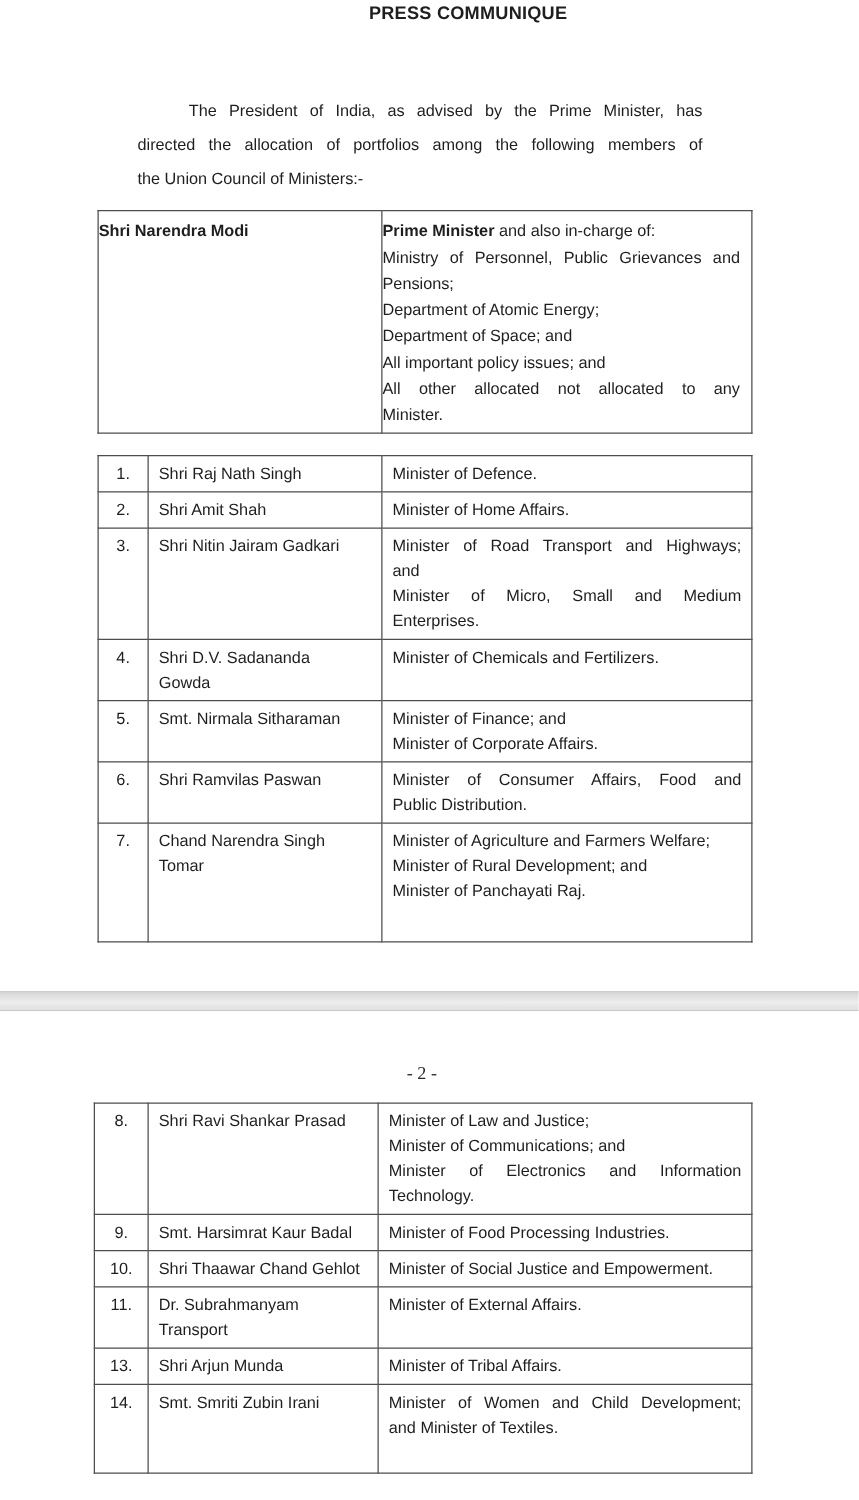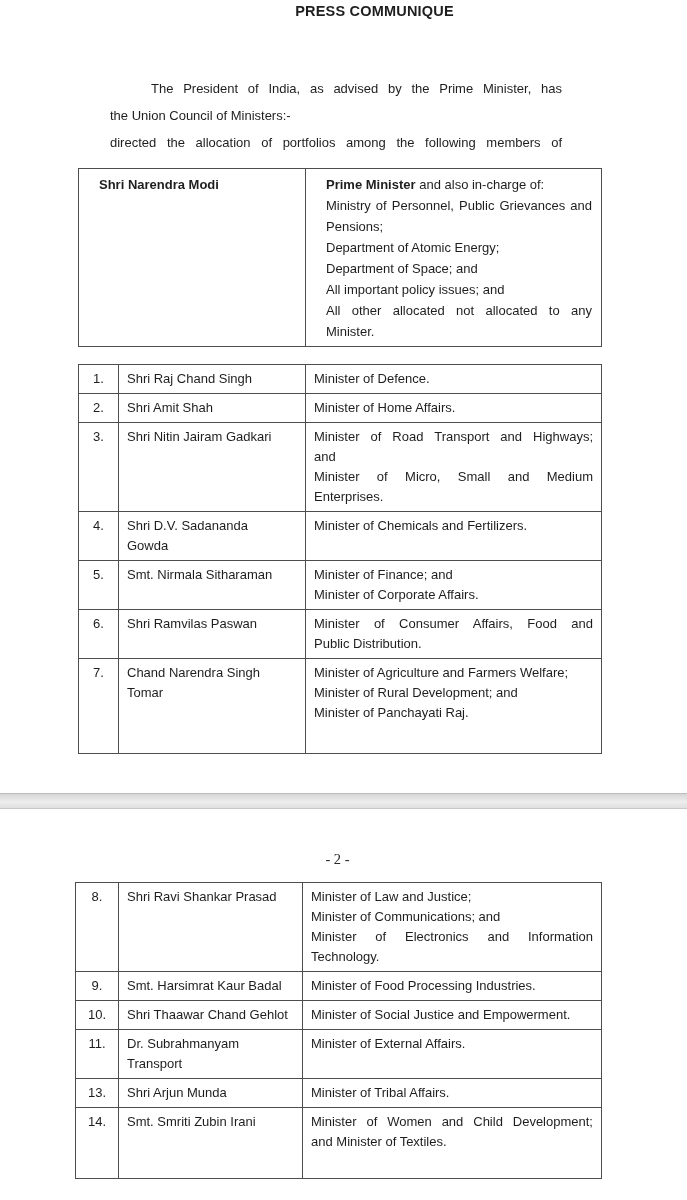--- a/index.html
+++ b/index.html
@@ -28,21 +28,21 @@
 
   table{border-collapse:collapse;position:absolute;table-layout:fixed;background:#fff}
   td{
     border:1px solid #4d4d4d;vertical-align:top;
     padding:4px 8px;font-size:13px;line-height:20px;
     overflow:hidden;
   }
   .ln{min-height:20px}
 
   #pmTable{top:168px;left:78px;width:523px}
-  #pmTable td{padding:5px 9px 4px 20px;line-height:21px}
+  #pmTable td{padding:5px 9px 4px 0;line-height:21px}
   #pmTable .ln{min-height:21px}
   .pm-name{font-weight:bold}
   .b{font-weight:bold}
 
   .cab-head{
     position:absolute;top:346px;left:78px;width:523px;text-align:center;
     font-weight:bold;font-size:13px;
   }
 
   #tableP1{top:364px;left:78px;width:523px}
@@ -57,22 +57,22 @@
   }
 </style>
 </head>
 <body>
 
 <div class="page" id="page1">
   <div class="title">PRESS COMMUNIQUE</div>
 
   <div class="intro" id="intro">
       <div class="iln j indent">The President of India, as advised by the Prime Minister, has</div>
+      <div class="iln j">directed the allocation of portfolios among the following members of</div>
       <div class="iln">the Union Council of Ministers:-</div>
-      <div class="iln j">directed the allocation of portfolios among the following members of</div>
     </div>
 
   <table id="pmTable">
     <colgroup>
         <col style="width:227px">
         <col style="width:296px">
       </colgroup>
     <tbody>
       <tr>
         <td class="pm-name">Shri Narendra Modi</td>
@@ -96,21 +96,21 @@
   <table id="tableP1">
     <colgroup>
         <col style="width:40px">
         <col style="width:187px">
         <col style="width:296px">
       </colgroup>
     <tbody id="tbodyP1">
         <tr>
           <td class="c-num">1.</td>
           <td class="c-name">
-            <div class="ln">Shri Raj Chand Singh</div>
+            <div class="ln">Shri Raj Nath Singh</div>
           </td>
           <td class="c-pf">
             <div class="ln">Minister of Defence.</div>
           </td>
         </tr>
         <tr>
           <td class="c-num">2.</td>
           <td class="c-name">
             <div class="ln">Shri Amit Shah</div>
           </td>

